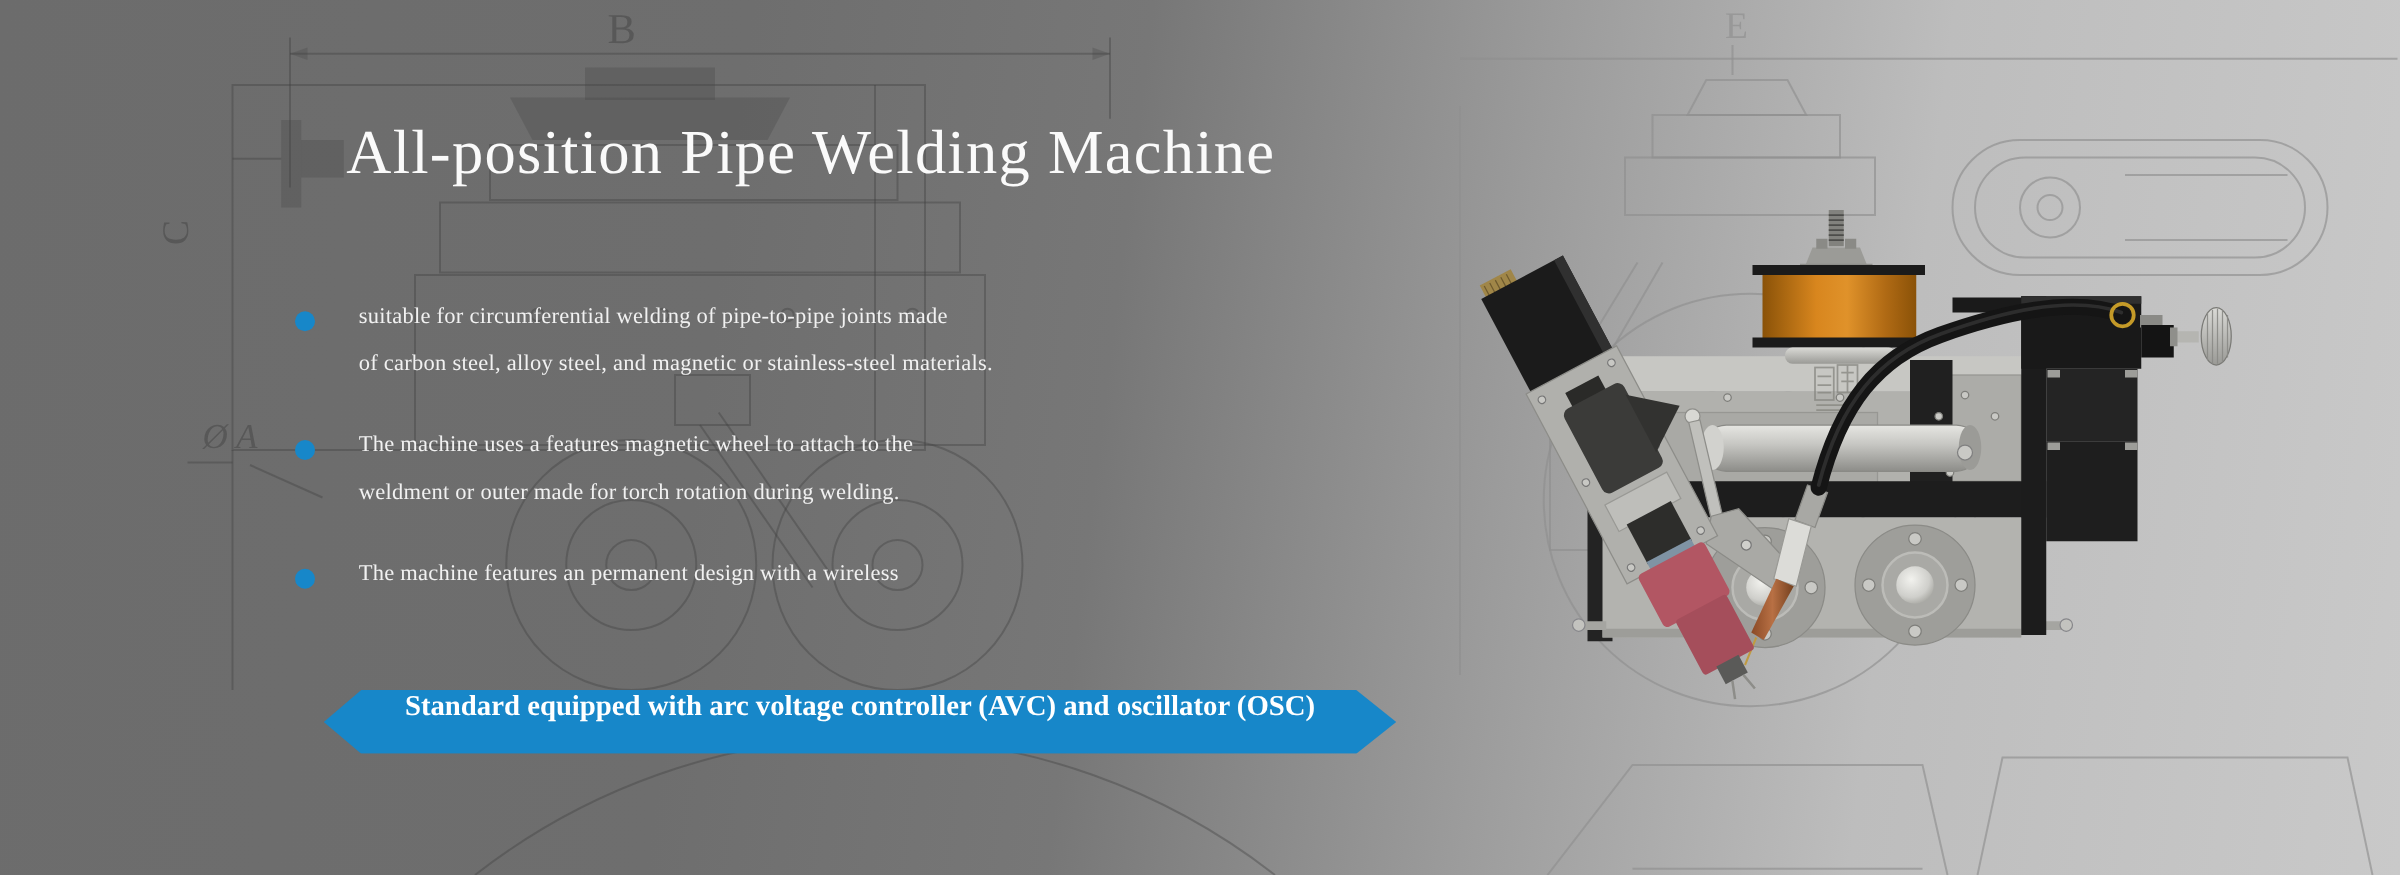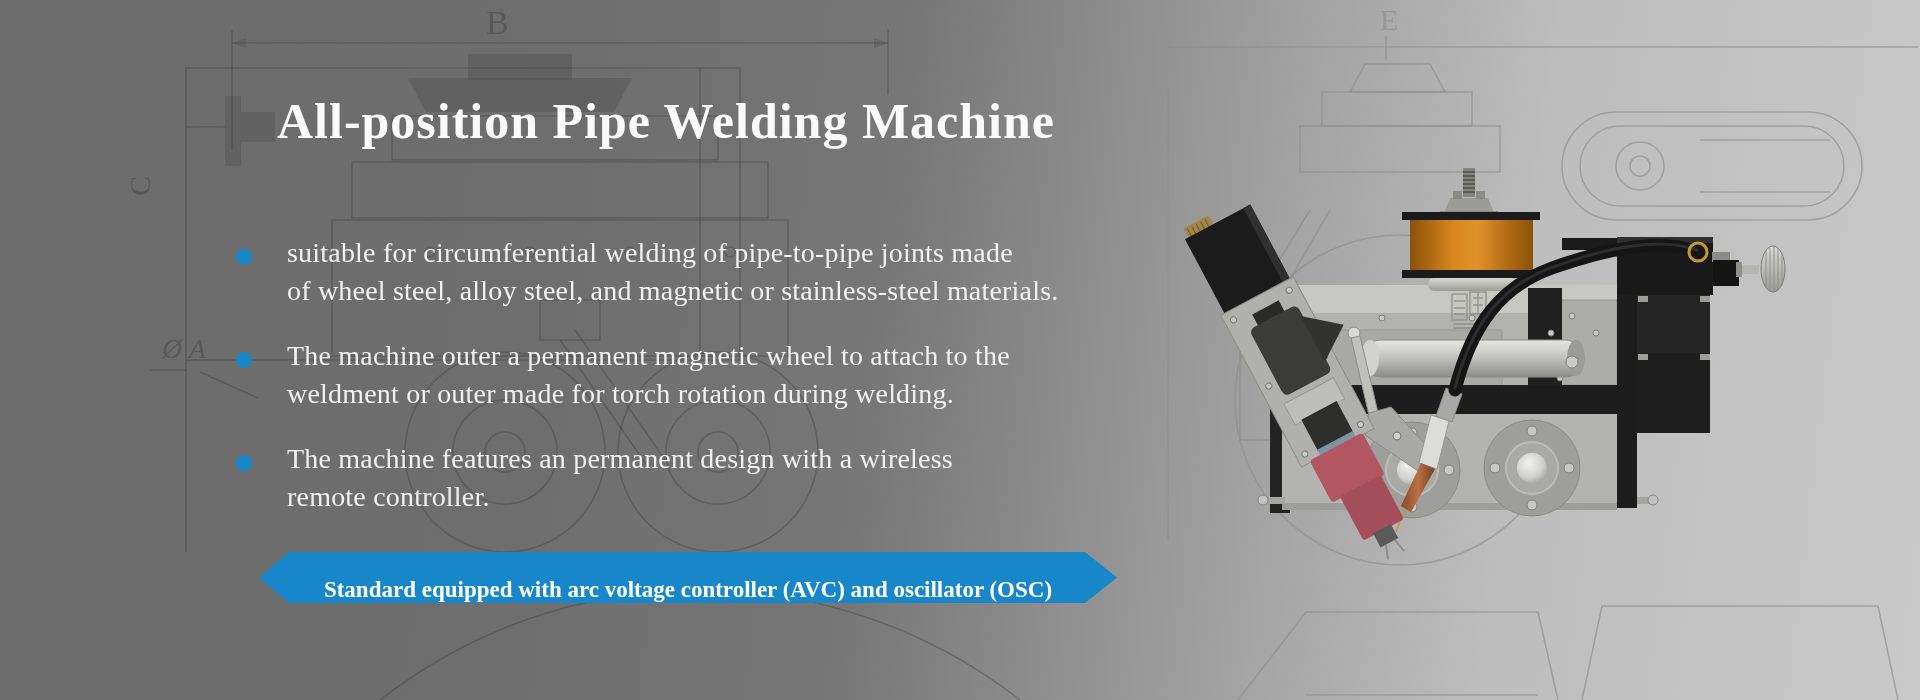--- a/index.html
+++ b/index.html
@@ -12,31 +12,31 @@
     background:linear-gradient(97deg,#6c6c6c 0%,#6e6e6e 30%,#777777 46%,#9b9b9b 62%,#bdbdbd 78%,#c9c9c9 100%);
   }
   svg.blueprint{position:absolute;left:0;top:0;width:1920px;height:700px;}
   .bp-left{stroke:#3f3f3f;stroke-opacity:.38;fill:none;stroke-width:1.6;}
   .bp-left-fill{fill:#454545;opacity:.30;stroke:none;}
   .bp-left-text{fill:#474747;opacity:.55;stroke:none;font-family:"Liberation Serif",serif;}
   .bp-right{stroke:#8f8f8f;stroke-opacity:.65;fill:none;stroke-width:1.6;}
   .bp-right-text{fill:#979797;opacity:.9;stroke:none;font-family:"Liberation Serif",serif;}
   h1.title{
     position:absolute;left:277px;top:92px;margin:0;
-    font-size:50px;font-weight:bold;letter-spacing:1px;color:#fafafa;white-space:nowrap;
+    font-size:50px;font-weight:normal;letter-spacing:1px;color:#fafafa;white-space:nowrap;
   }
   ul.features{position:absolute;left:236px;top:234px;margin:0;padding:0;list-style:none;}
   ul.features li{display:flex;gap:35px;margin:0 0 28px 0;}
   .dot{flex:none;width:16px;height:16px;border-radius:50%;background:var(--accent-blue,#1787c9);margin-top:15px;}
-  ul.features p{margin:0;font-size:28px;line-height:37.5px;color:#f1f1f1;letter-spacing:.2px;white-space:nowrap;}
+  ul.features p{margin:0;font-size:18px;line-height:37.5px;color:#f1f1f1;letter-spacing:.2px;white-space:nowrap;}
   .ribbon{
     position:absolute;left:259px;top:552px;width:858px;height:51px;
     background:var(--accent-blue,#1787c9);
     clip-path:polygon(0 50%,30px 0,calc(100% - 32px) 0,100% 50%,calc(100% - 32px) 100%,30px 100%);
-    display:flex;align-items:flex-end;justify-content:center;
+    display:flex;align-items:flex-start;justify-content:center;
   }
   .ribbon span{font-size:23px;font-weight:bold;color:#ffffff;white-space:nowrap;}
   svg.machine{position:absolute;left:1132px;top:118px;width:680px;height:460px;}
   .pink-main{fill:var(--torch-pink,#b25663);}
   #gradOrange .mid{stop-color:var(--spool-orange,#d8861e);}
 </style>
 </head>
 <body>
 
 <div class="stage">
@@ -112,29 +112,29 @@
       </g>
       <text class="bp-right-text" x="1380" y="30" font-size="30">E</text>
     </g>
   </svg>
 
   <h1 class="title">All-position Pipe Welding Machine</h1>
 
   <ul class="features">
     <li>
       <span class="dot"></span>
-      <p><span>suitable for circumferential welding of pipe-to-pipe joints made</span><br><span>of wheel steel, alloy steel, and magnetic or stainless-steel materials.</span></p>
+      <p><span>suitable for circumferential welding of pipe-to-pipe joints made</span><br><span>of carbon steel, alloy steel, and magnetic or stainless-steel materials.</span></p>
     </li>
     <li>
       <span class="dot"></span>
-      <p><span>The machine outer a permanent magnetic wheel to attach to the</span><br><span>weldment or outer made for torch rotation during welding.</span></p>
+      <p><span>The machine uses a features magnetic wheel to attach to the</span><br><span>weldment or outer made for torch rotation during welding.</span></p>
     </li>
     <li>
       <span class="dot"></span>
-      <p><span>The machine features an permanent design with a wireless</span><br><span>remote controller.</span></p>
+      <p><span>The machine features an permanent design with a wireless</span><br></p>
     </li>
   </ul>
 
   <div class="ribbon">
     <span>Standard equipped with arc voltage controller (AVC) and oscillator (OSC)</span>
   </div>
 
   <svg class="machine" viewBox="0 0 680 460" aria-hidden="true">
     <defs>
       <linearGradient id="gradOrange" x1="0" y1="0" x2="1" y2="0">

